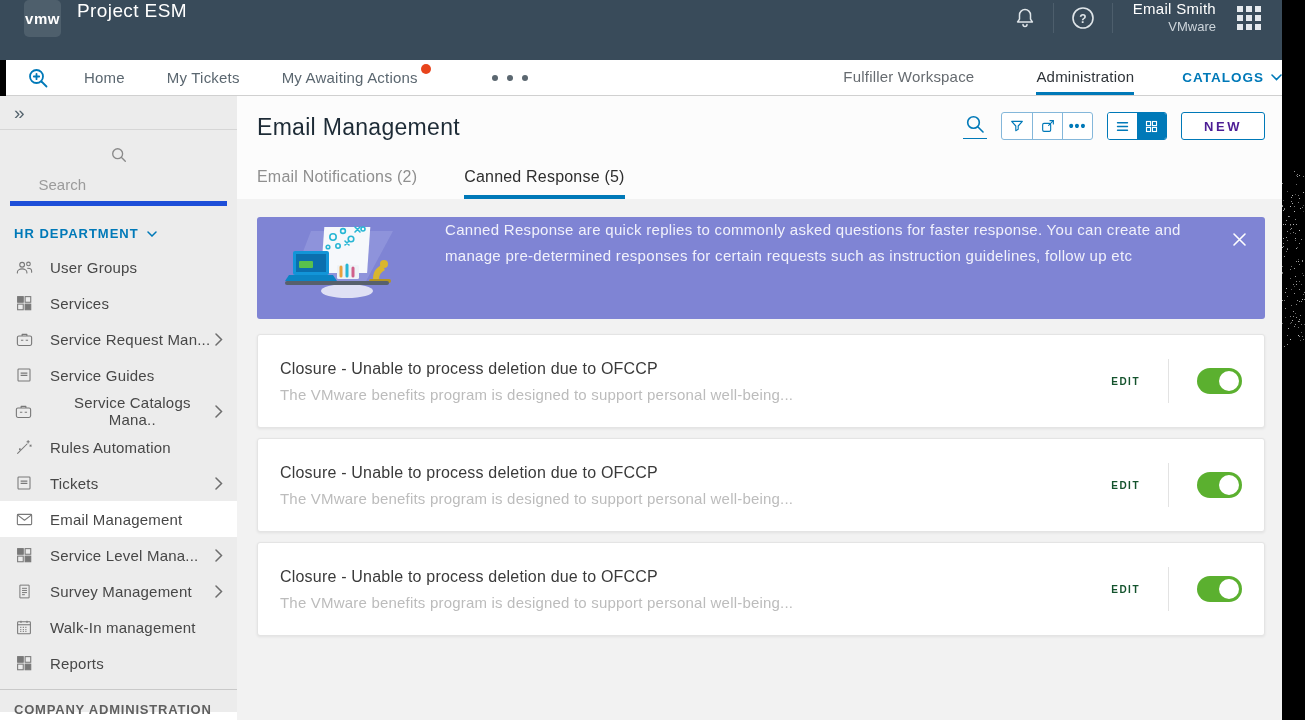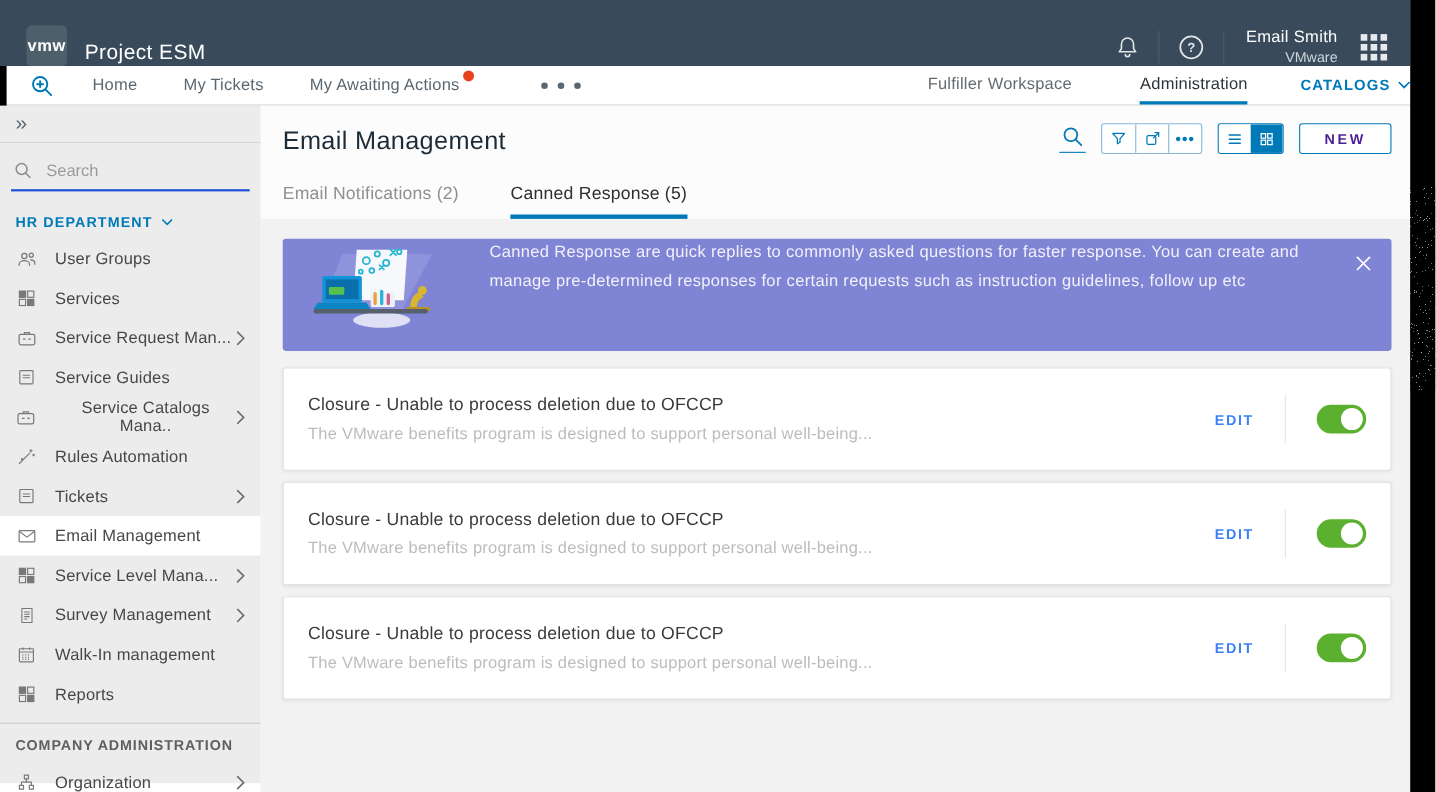--- a/index.html
+++ b/index.html
@@ -2,21 +2,21 @@
 <html><head>
 <meta charset="utf-8">
 <style>
   * { margin:0; padding:0; box-sizing:border-box; }
   html,body { width:1305px; height:720px; overflow:hidden; background:#ffffff;
               font-family:"Liberation Sans", sans-serif; }
   .screen { position:relative; width:1305px; height:720px; background:#ffffff; }
 
   
   .topbar { position:absolute; left:0; top:0; width:1282px; height:60px; background:#394b5a;
-            display:flex; align-items:flex-end; padding:0 20px 0 24px; }
+            display:flex; align-items:flex-start; padding:0 20px 0 24px; }
   .logo-box { width:37px; height:37px; background:#4e5f6c; border-radius:5px; display:flex;
               align-items:center; justify-content:center; color:#fff; font-weight:bold;
               font-size:15px; letter-spacing:.5px; }
   .app-title { color:#ffffff; font-size:19px; letter-spacing:.4px; margin-left:16px; font-weight:400; }
   .topbar-right { margin-left:auto; display:flex; align-items:center; }
   .tb-divider { width:1px; height:30px; background:#4d5e6c; margin:0 16px; }
   .tb-icon { display:flex; align-items:center; justify-content:center; cursor:pointer; }
   .user-block { text-align:right; margin:0 20px 0 4px; line-height:1.25; }
   .user-name { color:#ffffff; font-size:15px; letter-spacing:.3px; }
   .user-org { color:#cdd5db; font-size:13px; }
@@ -37,21 +37,21 @@
   .nav-right .nav-ritem.active { color:#2e3338; border-bottom-color:#0079b8; }
   .nav-catalogs { display:flex; align-items:center; gap:7px; margin-left:48px; color:#0079b8;
               font-size:13.5px; font-weight:bold; letter-spacing:1px; cursor:pointer; }
   .left-edge-artifact { position:absolute; left:0; top:60px; width:6px; height:40px; background:#000; }
 
   
   .sidebar { position:absolute; left:0; top:96px; width:237px; height:616px; background:#ececec; }
   .sb-collapse { height:34px; display:flex; align-items:center; padding-left:14px;
                  border-bottom:1px solid #d6d6d6; color:#55646e; font-size:19px; cursor:pointer; }
   .sb-search { display:flex; align-items:center; gap:12px; margin:10px 10px 0 10px;
-               border-bottom:2px solid #1d4ed8; padding:6px 2px 8px 2px; }
+               border-bottom:5px solid #1d4ed8; padding:6px 2px 8px 2px;flex-direction:column; }
   .sb-search input { border:none; outline:none; background:transparent; font-size:15px;
                color:#444; width:160px; font-family:"Liberation Sans", sans-serif; }
   .sb-search input::placeholder { color:#9b9b9b; }
   .sb-section { padding:20px 14px 8px 14px; font-size:13px; font-weight:bold; letter-spacing:1px;
                 color:#0079b8; display:flex; align-items:center; gap:8px; cursor:pointer; }
   .sb-section.gray { color:#5f5f5f; cursor:default; letter-spacing:.8px; padding-top:12px; }
   .sb-item { height:36px; display:flex; align-items:center; padding:0 14px; cursor:pointer;
              color:#474747; font-size:15px; letter-spacing:.2px;text-align:center; }
   .sb-item .sb-ic { width:20px; display:flex; justify-content:center; margin-right:16px; }
   .sb-item .sb-chev { margin-left:auto; display:flex; }
@@ -94,21 +94,21 @@
             align-items:center; justify-content:center; cursor:pointer; }
 
   
   .card { background:#ffffff; border:1px solid #e4e4e4; border-radius:3px; height:94px;
           margin-bottom:10px; display:flex; align-items:center; padding:0 22px;
           box-shadow:0 1px 3px rgba(0,0,0,.07); }
   .card-texts { flex:1; min-width:0; }
   .card-title { font-size:16px; color:#3a3a3a; letter-spacing:.2px; }
   .card-subtitle { font-size:15px; color:#bcbcbc; letter-spacing:.2px; margin-top:8px; }
   .card-actions { display:flex; align-items:center; flex:none; }
-  .edit-link { color:#3b82f6; font-size:13px; font-weight:bold; letter-spacing:1.5px; cursor:pointer; }
+  .edit-link { color:#14532d; font-size:10px; font-weight:bold; letter-spacing:1.5px; cursor:pointer; }
   .card-vdivider { width:1px; height:44px; background:#e3e3e3; margin:0 28px; }
   .toggle { width:45px; height:26px; border-radius:13px; position:relative; cursor:pointer; }
   .toggle .knob { position:absolute; top:3px; right:3px; width:20px; height:20px; border-radius:50%;
           background:#ffffff; }
 
   
   .right-strip { position:absolute; left:1282px; top:0; width:23px; height:720px; background:#000; }
   .right-strip svg.noise { position:absolute; left:0; top:170px; }
 </style>
 </head>

